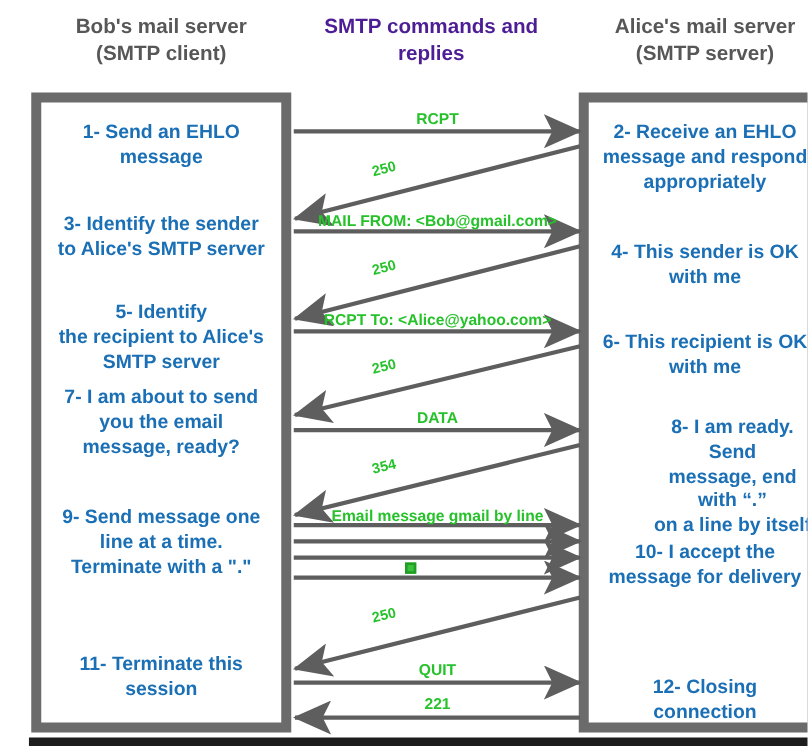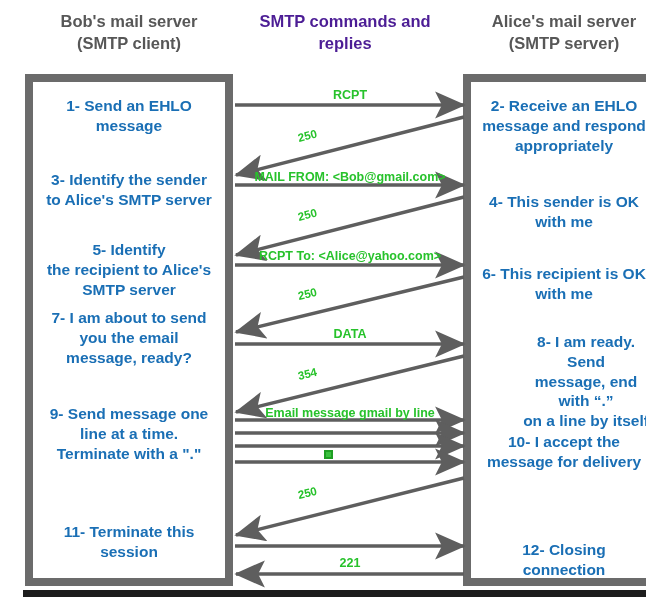--- a/index.html
+++ b/index.html
@@ -185,19 +185,20 @@
   <div class="arrow-label big" style="left:212px; top:88px;  width:230px;">RCPT</div>
   <div class="arrow-label" style="left:275px; top:132px; transform:rotate(-14deg);">250</div>
   <div class="arrow-label big" style="left:212px; top:170px; width:230px;">MAIL FROM: &lt;Bob@gmail.com&gt;</div>
   <div class="arrow-label" style="left:275px; top:211px; transform:rotate(-14deg);">250</div>
   <div class="arrow-label big" style="left:212px; top:249px; width:230px;">RCPT To: &lt;Alice@yahoo.com&gt;</div>
   <div class="arrow-label" style="left:275px; top:290px; transform:rotate(-13deg);">250</div>
   <div class="arrow-label big" style="left:212px; top:327px; width:230px;">DATA</div>
   <div class="arrow-label" style="left:275px; top:370px; transform:rotate(-13deg);">354</div>
   <div class="arrow-label big" style="left:212px; top:406px; width:230px;">Email message gmail by line</div>
   <div class="arrow-label" style="left:275px; top:489px; transform:rotate(-13deg);">250</div>
+  <div class="arrow-label big" style="left:212px; top:529px; width:230px;">QUIT</div>
   <div class="arrow-label big" style="left:212px; top:556px; width:230px;">221</div>
 
   <div class="green-dot" style="left:301px; top:450px;"></div>
 
   <div id="bottom-strip"></div>
 
 </div>
 
 </body></html>

